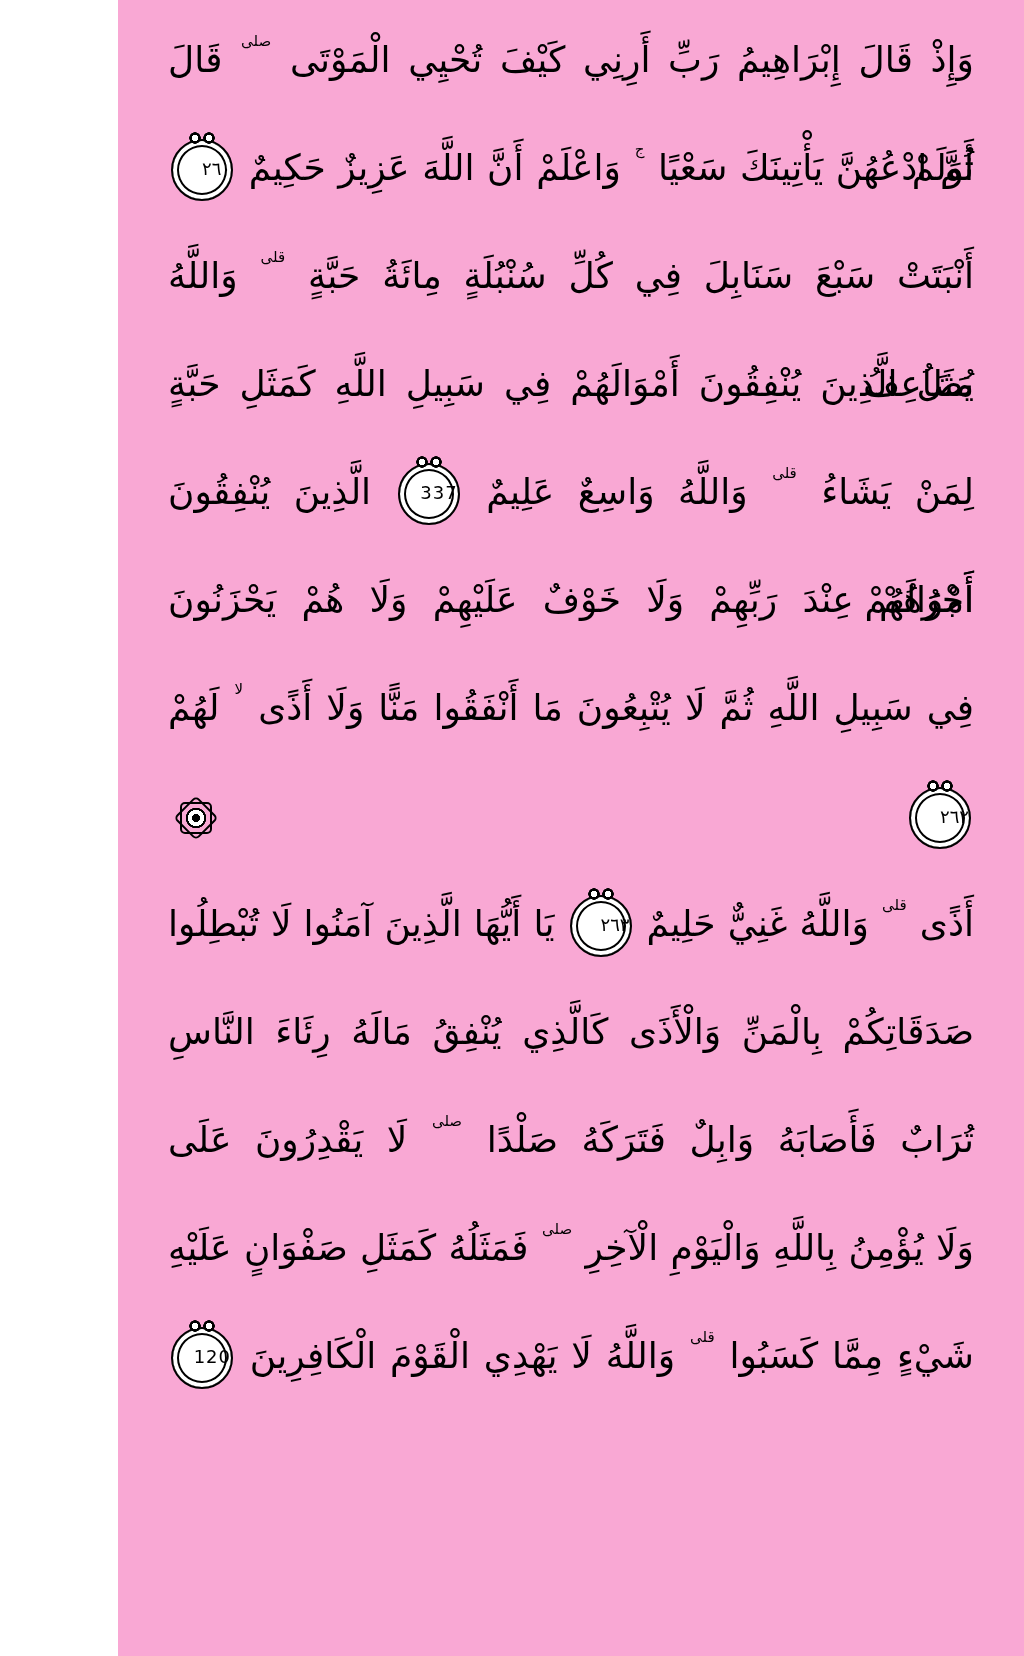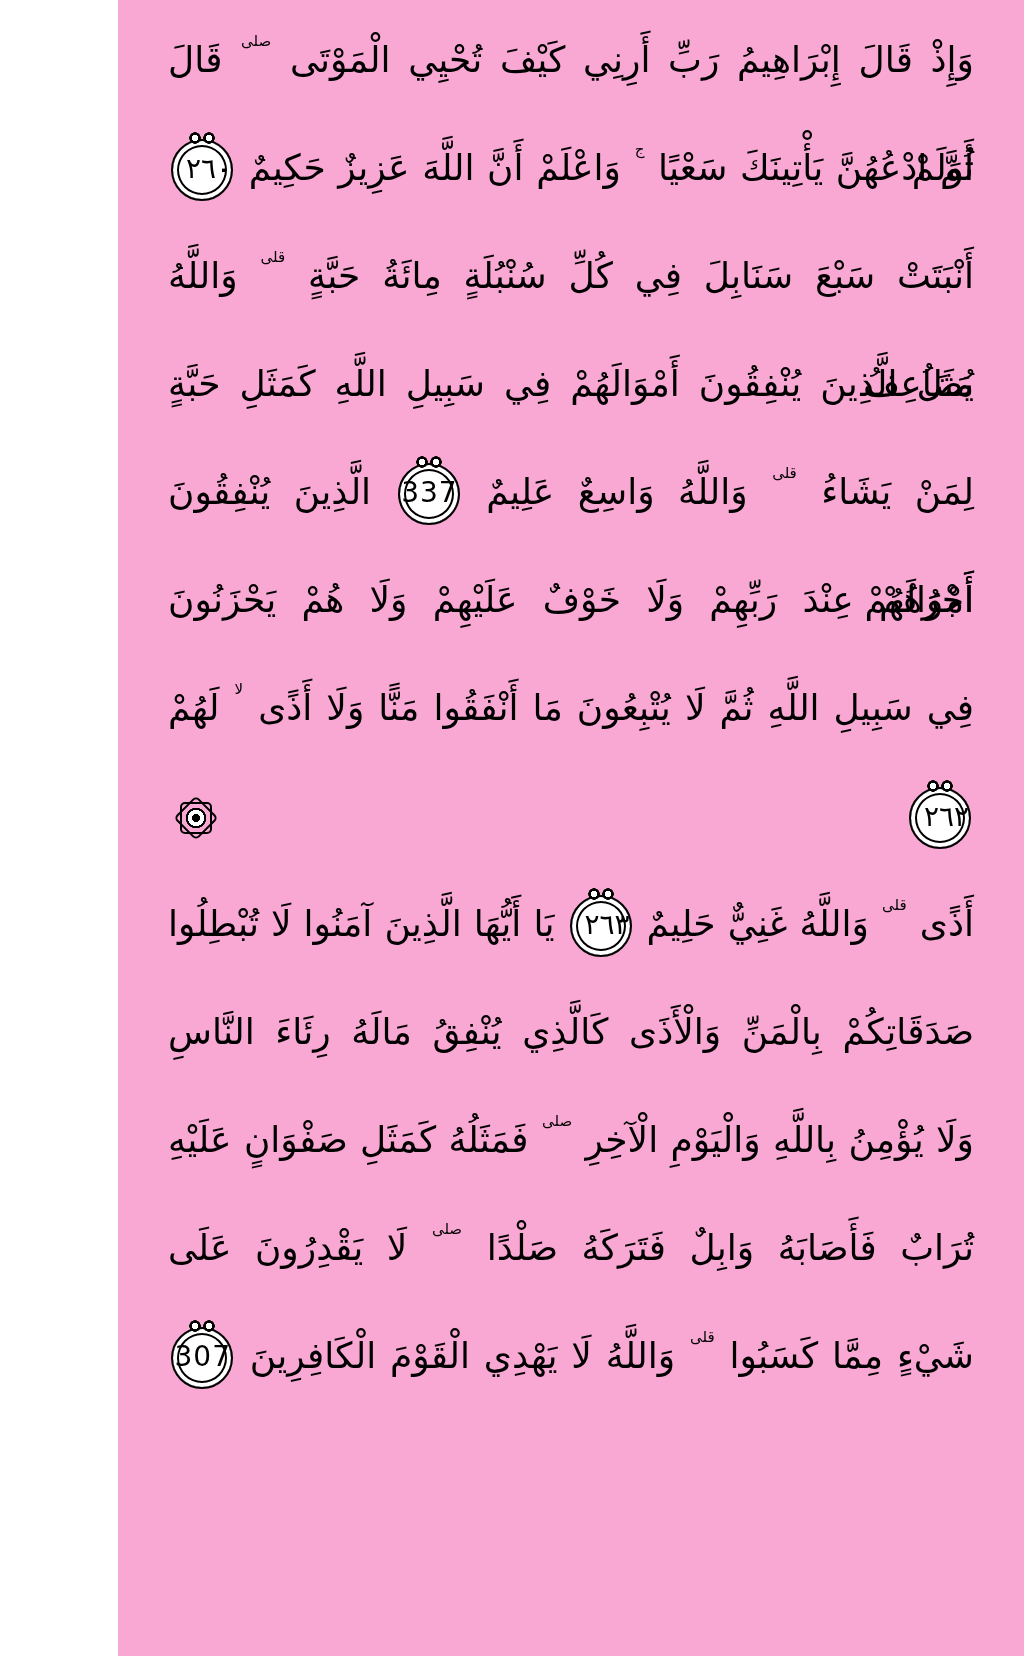--- a/index.html
+++ b/index.html
@@ -72,21 +72,21 @@
     background:
       radial-gradient(circle at 8px 6px,  #fff 3.5px, #000 3.5px 5.5px, transparent 6px),
       radial-gradient(circle at 22px 6px, #fff 3.5px, #000 3.5px 5.5px, transparent 6px);
   }
   .ayah-num {
     display: block;
     width: 100%;
     height: 100%;
     line-height: 56px;
     text-align: right;
-    font-size: 28px;
+    font-size: 18px;
     letter-spacing: 1px;
   }
   
   .hizb {
     position: relative;
     display: inline-block;
     width: 48px;
     height: 48px;
     vertical-align: middle;
     margin: 0 4px;
@@ -112,17 +112,17 @@
       <div class="line"><span class="txt">وَإِذْ قَالَ إِبْرَاهِيمُ رَبِّ أَرِنِي كَيْفَ تُحْيِي الْمَوْتَى</span> <span class="pause">صلى</span> <span class="txt">قَالَ أَوَلَمْ</span></div>
       <div class="line"><span class="txt">ثُمَّ ادْعُهُنَّ يَأْتِينَكَ سَعْيًا</span> <span class="pause">ج</span> <span class="txt">وَاعْلَمْ أَنَّ اللَّهَ عَزِيزٌ حَكِيمٌ</span> <span class="ayah-marker"><span class="ayah-num">٢٦٠</span></span></div>
       <div class="line"><span class="txt">أَنْبَتَتْ سَبْعَ سَنَابِلَ فِي كُلِّ سُنْبُلَةٍ مِائَةُ حَبَّةٍ</span> <span class="pause">قلى</span> <span class="txt">وَاللَّهُ يُضَاعِفُ</span></div>
       <div class="line"><span class="txt">مَثَلُ الَّذِينَ يُنْفِقُونَ أَمْوَالَهُمْ فِي سَبِيلِ اللَّهِ كَمَثَلِ حَبَّةٍ</span></div>
       <div class="line"><span class="txt">لِمَنْ يَشَاءُ</span> <span class="pause">قلى</span> <span class="txt">وَاللَّهُ وَاسِعٌ عَلِيمٌ</span> <span class="ayah-marker"><span class="ayah-num">337</span></span> <span class="txt">الَّذِينَ يُنْفِقُونَ أَمْوَالَهُمْ</span></div>
       <div class="line"><span class="txt">أَجْرُهُمْ عِنْدَ رَبِّهِمْ وَلَا خَوْفٌ عَلَيْهِمْ وَلَا هُمْ يَحْزَنُونَ</span></div>
       <div class="line"><span class="txt">فِي سَبِيلِ اللَّهِ ثُمَّ لَا يُتْبِعُونَ مَا أَنْفَقُوا مَنًّا وَلَا أَذًى</span> <span class="pause">لا</span> <span class="txt">لَهُمْ</span></div>
       <div class="line"><span class="ayah-marker"><span class="ayah-num">٢٦٢</span></span> <span class="hizb"></span> </div>
       <div class="line"><span class="txt">أَذًى</span> <span class="pause">قلى</span> <span class="txt">وَاللَّهُ غَنِيٌّ حَلِيمٌ</span> <span class="ayah-marker"><span class="ayah-num">٢٦٣</span></span> <span class="txt">يَا أَيُّهَا الَّذِينَ آمَنُوا لَا تُبْطِلُوا</span></div>
       <div class="line"><span class="txt">صَدَقَاتِكُمْ بِالْمَنِّ وَالْأَذَى كَالَّذِي يُنْفِقُ مَالَهُ رِئَاءَ النَّاسِ</span></div>
+      <div class="line"><span class="txt">تُرَابٌ فَأَصَابَهُ وَابِلٌ فَتَرَكَهُ صَلْدًا</span> <span class="pause">صلى</span> <span class="txt">لَا يَقْدِرُونَ عَلَى</span></div>
       <div class="line"><span class="txt">وَلَا يُؤْمِنُ بِاللَّهِ وَالْيَوْمِ الْآخِرِ</span> <span class="pause">صلى</span> <span class="txt">فَمَثَلُهُ كَمَثَلِ صَفْوَانٍ عَلَيْهِ</span></div>
-      <div class="line"><span class="txt">تُرَابٌ فَأَصَابَهُ وَابِلٌ فَتَرَكَهُ صَلْدًا</span> <span class="pause">صلى</span> <span class="txt">لَا يَقْدِرُونَ عَلَى</span></div>
-      <div class="line"><span class="txt">شَيْءٍ مِمَّا كَسَبُوا</span> <span class="pause">قلى</span> <span class="txt">وَاللَّهُ لَا يَهْدِي الْقَوْمَ الْكَافِرِينَ</span> <span class="ayah-marker"><span class="ayah-num">307</span></span></div>
+      <div class="line"><span class="txt">شَيْءٍ مِمَّا كَسَبُوا</span> <span class="pause">قلى</span> <span class="txt">وَاللَّهُ لَا يَهْدِي الْقَوْمَ الْكَافِرِينَ</span> <span class="ayah-marker"><span class="ayah-num">120</span></span></div>
     </div>
 </div>
 
 </body></html>

